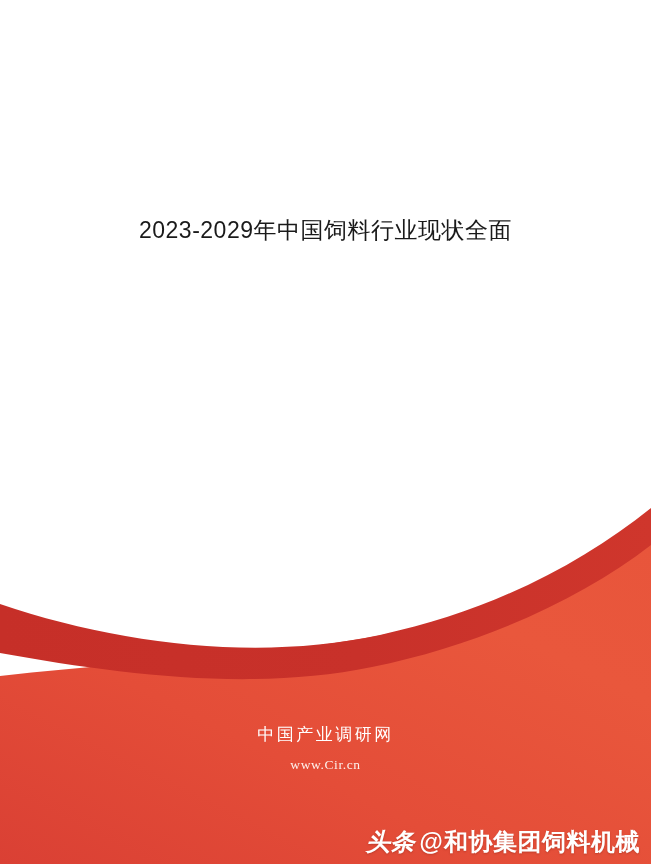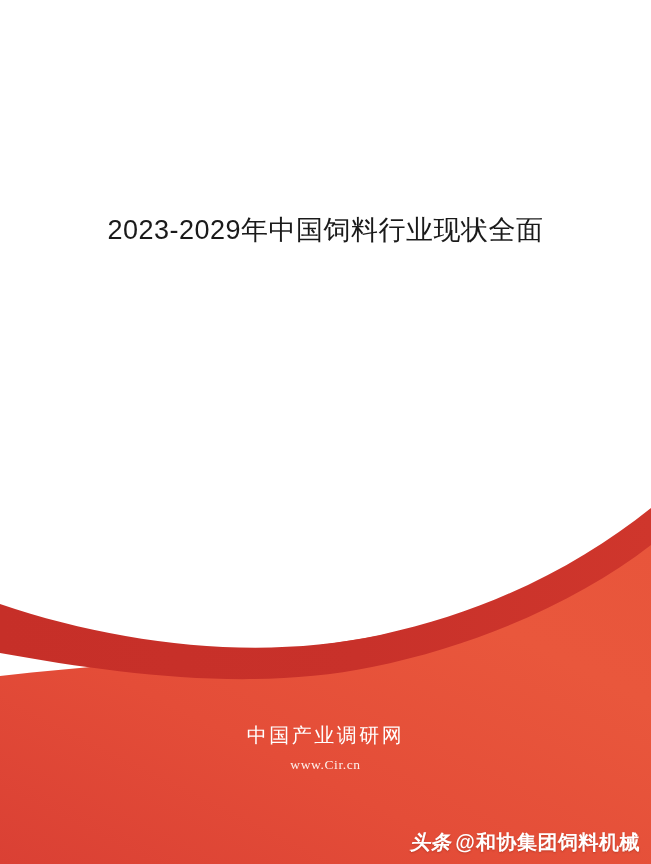--- a/index.html
+++ b/index.html
@@ -35,40 +35,40 @@
     position: absolute;
     left: 0;
     top: 206px;
     width: 651px;
     text-align: center;
     z-index: 5;
   }
   .title-line {
     display: block;
     color: #1a1a1a;
-    font-size: 27px;
+    font-size: 23px;
     line-height: 48px;
     letter-spacing: 0.5px;
     font-weight: 400;
     white-space: nowrap;
   }
 
   
   .brand-block {
     position: absolute;
     left: 0;
     top: 722px;
     width: 651px;
     text-align: center;
     z-index: 5;
   }
   .brand-name {
     display: block;
     color: #ffffff;
-    font-size: 20px;
+    font-size: 17px;
     line-height: 26px;
     letter-spacing: 2.5px;
   }
   .brand-url {
     display: block;
     margin-top: 8px;
     color: #fdf0ec;
     font-family: "Liberation Serif", "DejaVu Serif", serif;
     font-size: 13.5px;
     line-height: 18px;
@@ -76,21 +76,21 @@
     text-align: center;
   }
 
   
   .watermark {
     position: absolute;
     right: 11px;
     top: 829px;
     z-index: 6;
     color: #ffffff;
-    font-size: 20px;
+    font-size: 24px;
     line-height: 26px;
     font-weight: bold;
     letter-spacing: 0.5px;
     white-space: nowrap;
     text-shadow: 0 1px 2px rgba(120, 30, 15, 0.35);
     text-align: right;
   }
   .watermark .wm-logo {
     font-weight: bold;
     font-style: italic;

